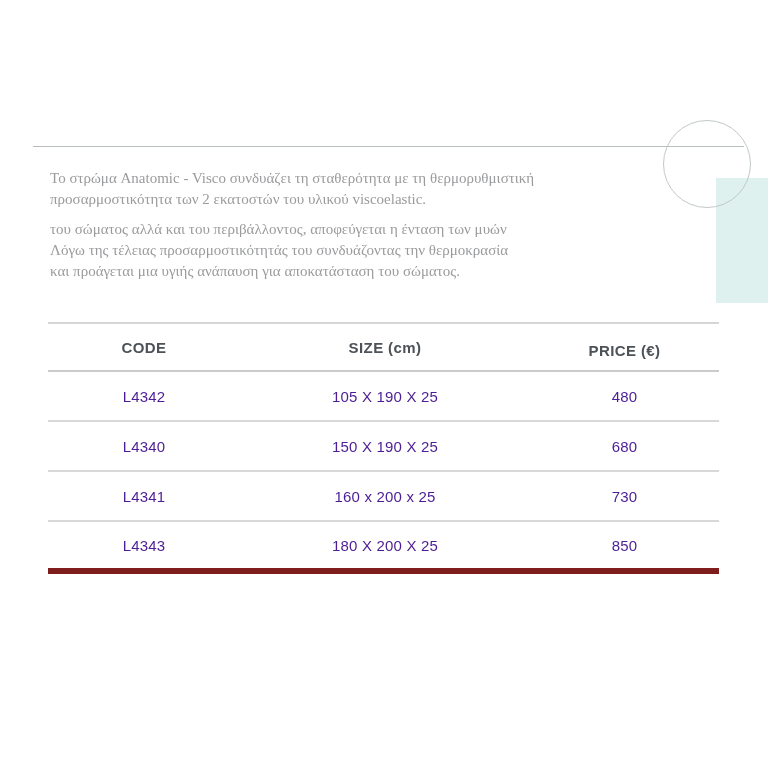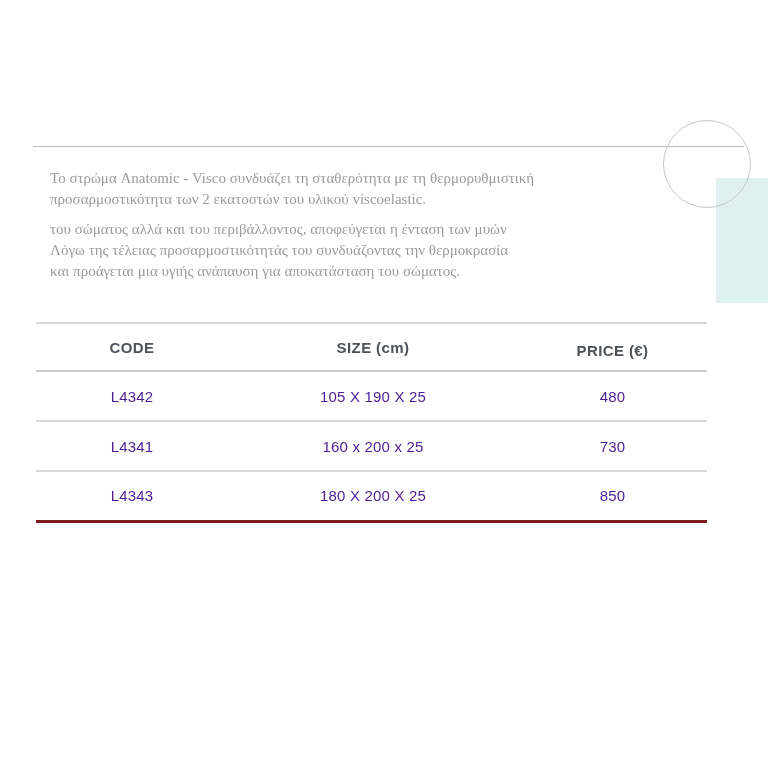--- a/index.html
+++ b/index.html
@@ -45,32 +45,32 @@
     font-size: 15px;
     line-height: 21px;
     z-index: 4;
   }
   .intro .para { margin-bottom: 9px; }
   .intro .line { white-space: nowrap; font-family: Liberation Serif, serif; }
 
   
   .price-table {
     position: absolute;
-    left: 36px; top: 322px;
+    left: 48px; top: 322px;
     width: 671px;
     border-collapse: collapse;
     table-layout: fixed;
     z-index: 4;
   }
   .price-table col.c1 { width: 192px; }
   .price-table col.c2 { width: 290px; }
   .price-table col.c3 { width: 189px; }
   .price-table tr { border-bottom: 2px solid #d6d8d9; }
   .price-table tr.head-row { border-top: 2px solid #d4d6d7; border-bottom: 2px solid #c9cbcd; }
-  .price-table tr:last-child { border-bottom: 3px solid #7f1d1d; }
+  .price-table tr:last-child { border-bottom: 6px solid #7f1d1d; }
   .price-table th {
     height: 48px;
     font-size: 15px;
     font-weight: bold;
     letter-spacing: 0.4px;
     color: #4c5257;
     text-align: center;
     vertical-align: middle;
   }
   .price-table th .th-inner.offset { position: relative; top: 3px; display: inline-block; }
@@ -113,20 +113,25 @@
     <th><span class="th-inner">CODE</span></th>
     <th><span class="th-inner">SIZE (cm)</span></th>
     <th><span class="th-inner offset">PRICE (€)</span></th>
   </tr>
   <tr>
     <td>L4342</td>
     <td>105 X 190 X 25</td>
     <td>480</td>
   </tr>
   <tr>
+    <td>L4340</td>
+    <td>150 X 190 X 25</td>
+    <td>680</td>
+  </tr>
+  <tr>
     <td>L4341</td>
     <td>160 x 200 x 25</td>
     <td>730</td>
   </tr>
   <tr>
     <td>L4343</td>
     <td>180 X 200 X 25</td>
     <td>850</td>
   </tr>
 </tbody>

